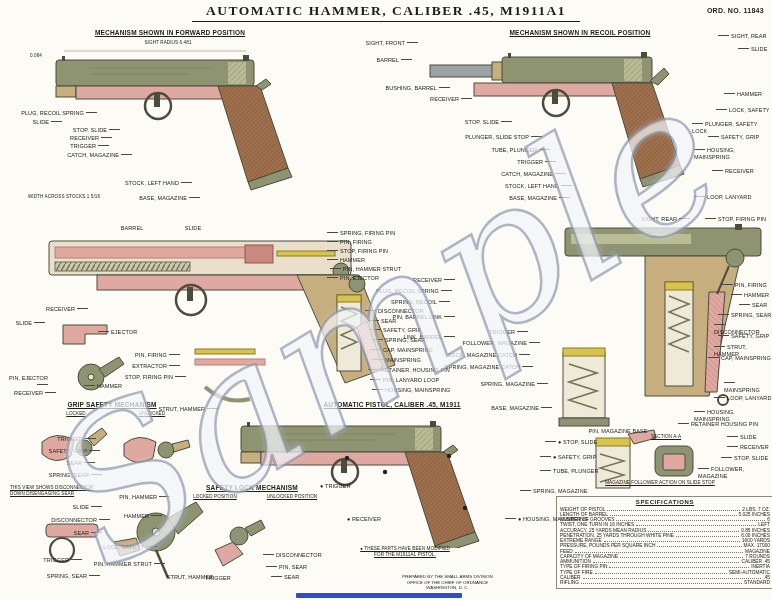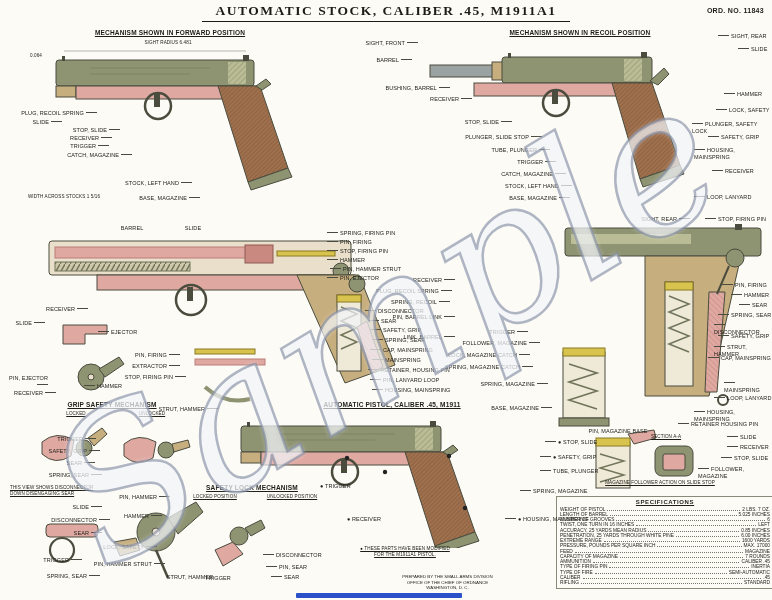--- a/index.html
+++ b/index.html
@@ -58,21 +58,21 @@
         <rect width="5" height="9" fill="#cfc7ab"></rect>
           <path d="M0,9 L5,0" stroke="#70755a" stroke-width="1.4"></path>
       </pattern>
       <pattern id="hatg" width="4" height="4" patternUnits="userSpaceOnUse" patternTransform="rotate(45)">
         <rect width="4" height="4" fill="#b9bc95"></rect>
           <path d="M0,0 V4" stroke="#8b8f6c" stroke-width="1"></path>
       </pattern>
     </defs>
   </svg>
 
-  <div class="title"><span>AUTOMATIC  STOCK, CALIBER .45, M1911A1</span></div>
+  <div class="title"><span>AUTOMATIC  HAMMER, CALIBER .45, M1911A1</span></div>
   <div class="ord">ORD. NO. 11843</div>
 
   <svg class="diag" style="left:50px;top:46px" width="265" height="160" viewBox="0 0 265 160">
     <line x1="14" y1="5" x2="196" y2="5" stroke="#8b8b80" stroke-width="0.6"></line>
     <rect x="6" y="14" width="198" height="26" rx="3" fill="#8e9372" stroke="#4a4c3e"></rect>
     <rect x="12" y="10" width="3" height="5" fill="#4a4c3e"></rect>
     <rect x="193" y="9" width="6" height="6" fill="#4a4c3e"></rect>
     <rect x="178" y="16" width="18" height="22" fill="url(#hatg)"></rect>
     <path d="M40,22 h120 M40,28 h100" stroke="#6f7458" stroke-width="0.7" opacity="0.7"></path>
     <rect x="6" y="40" width="20" height="11" fill="#c7ae7e" stroke="#4a4c3e"></rect>

